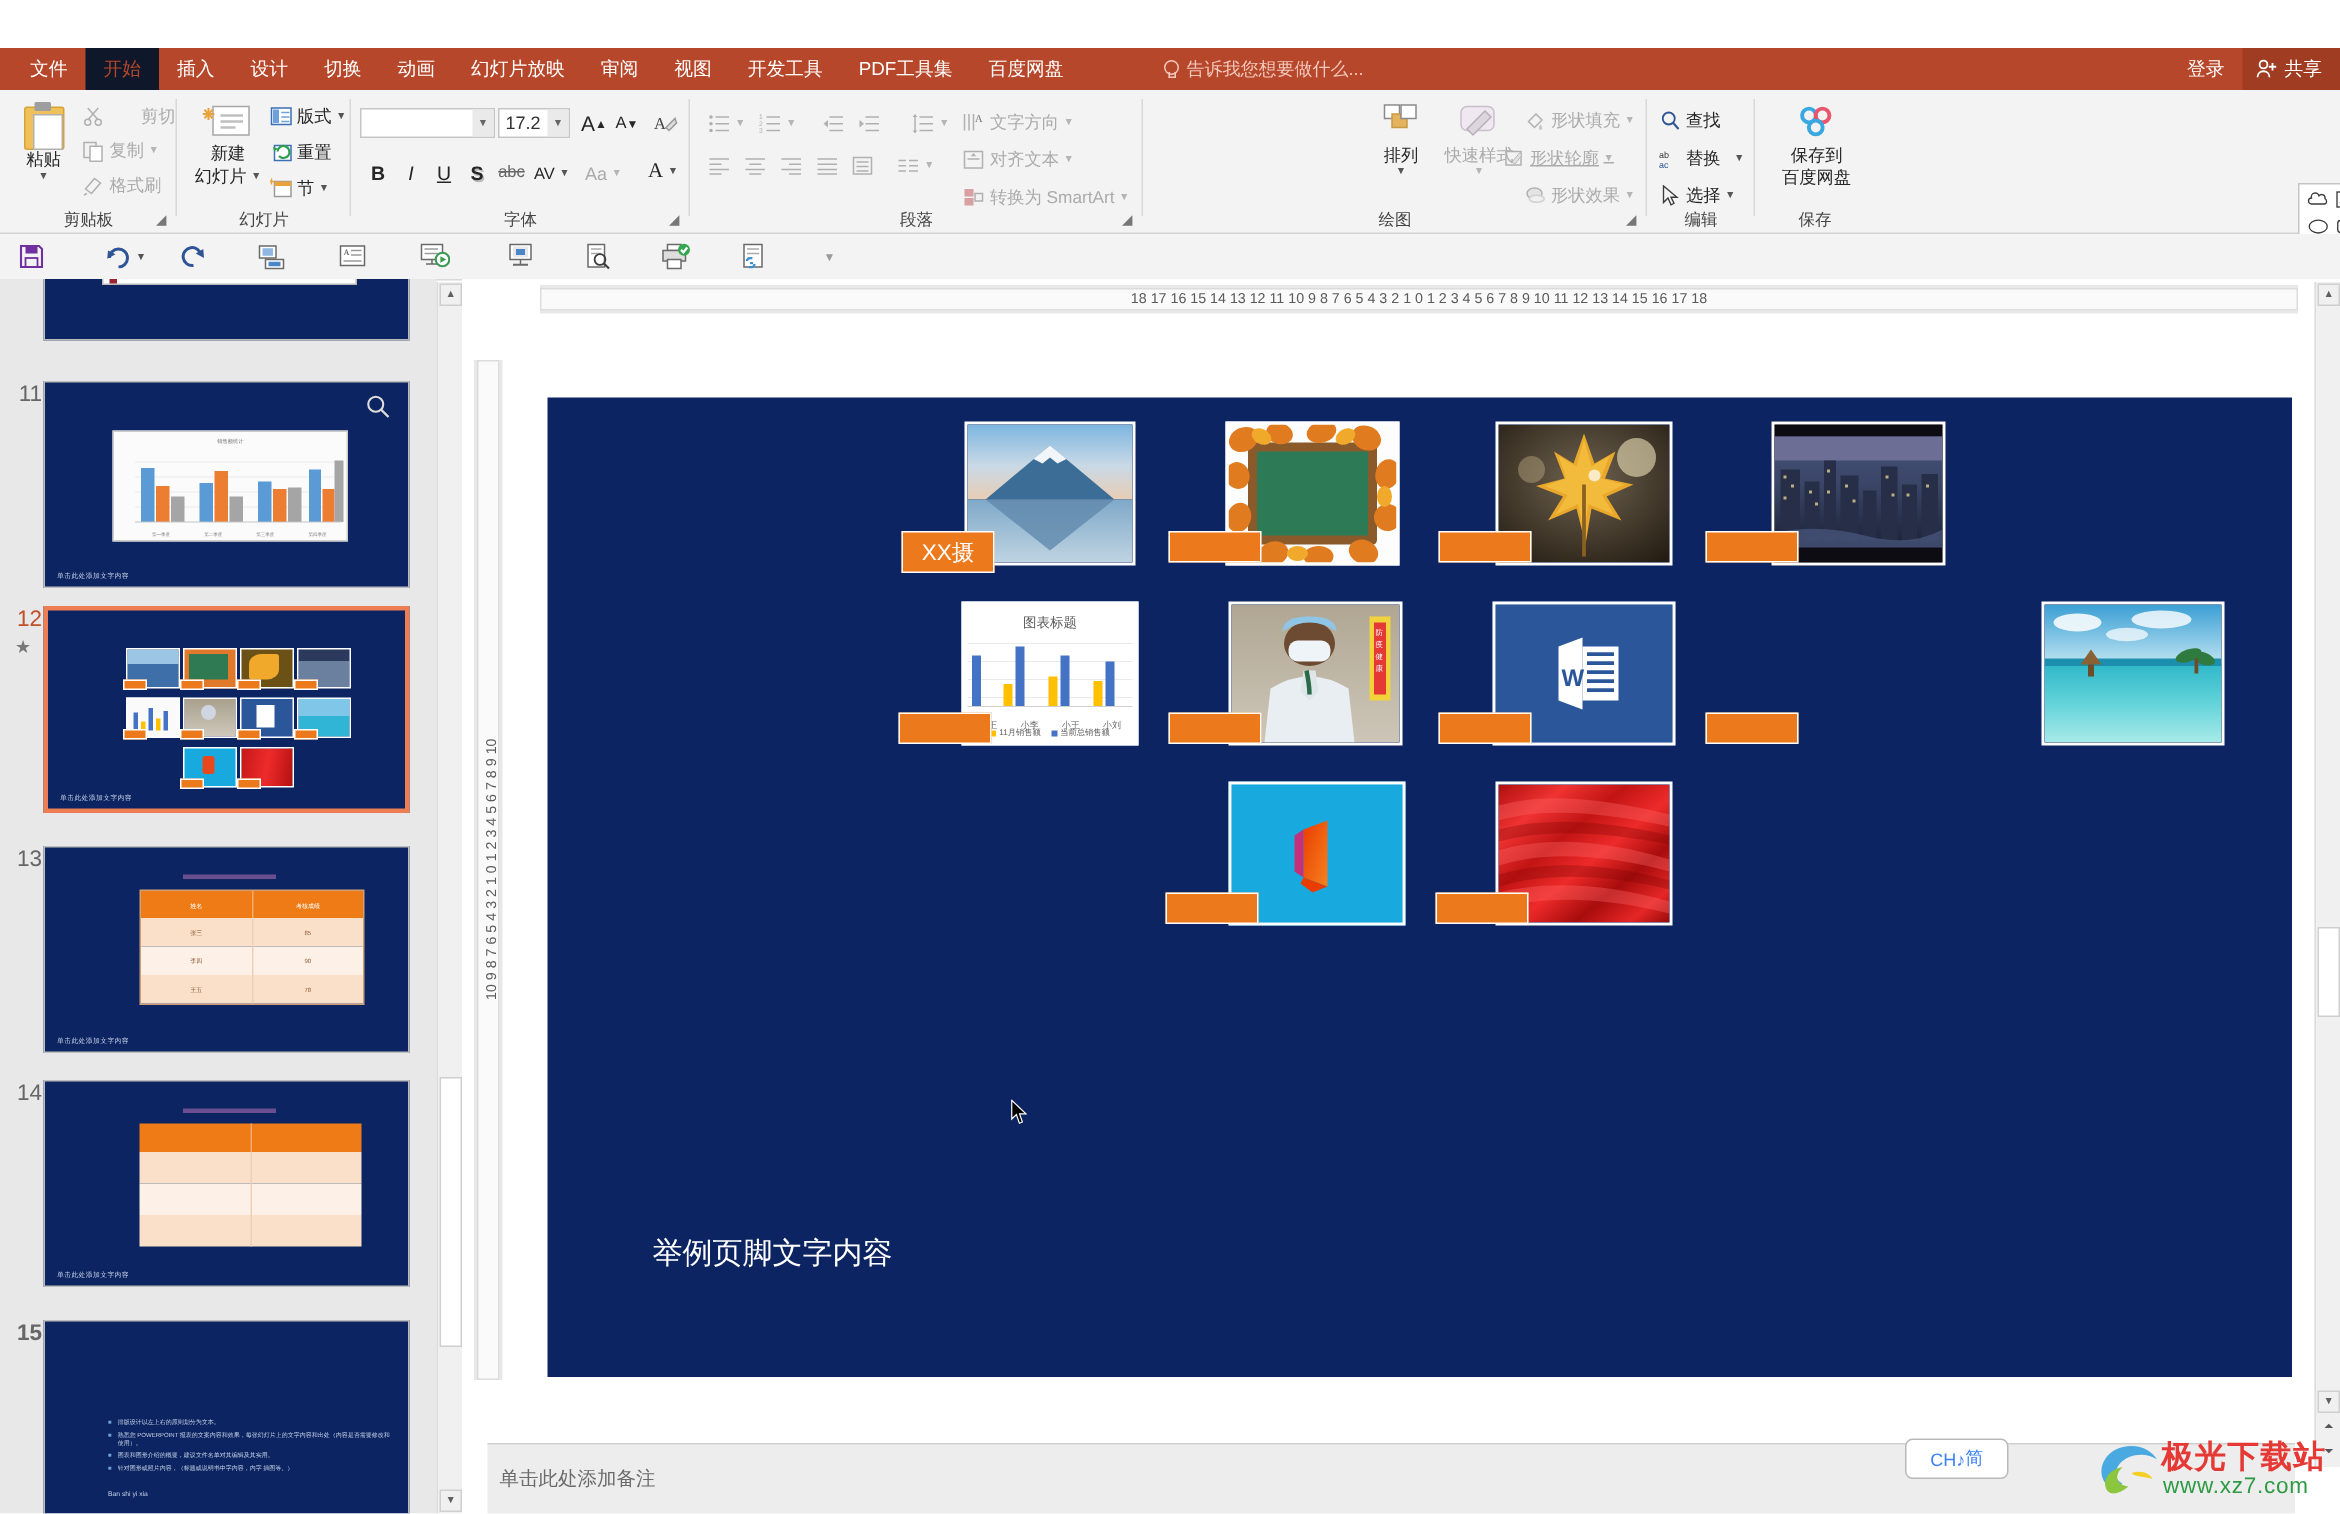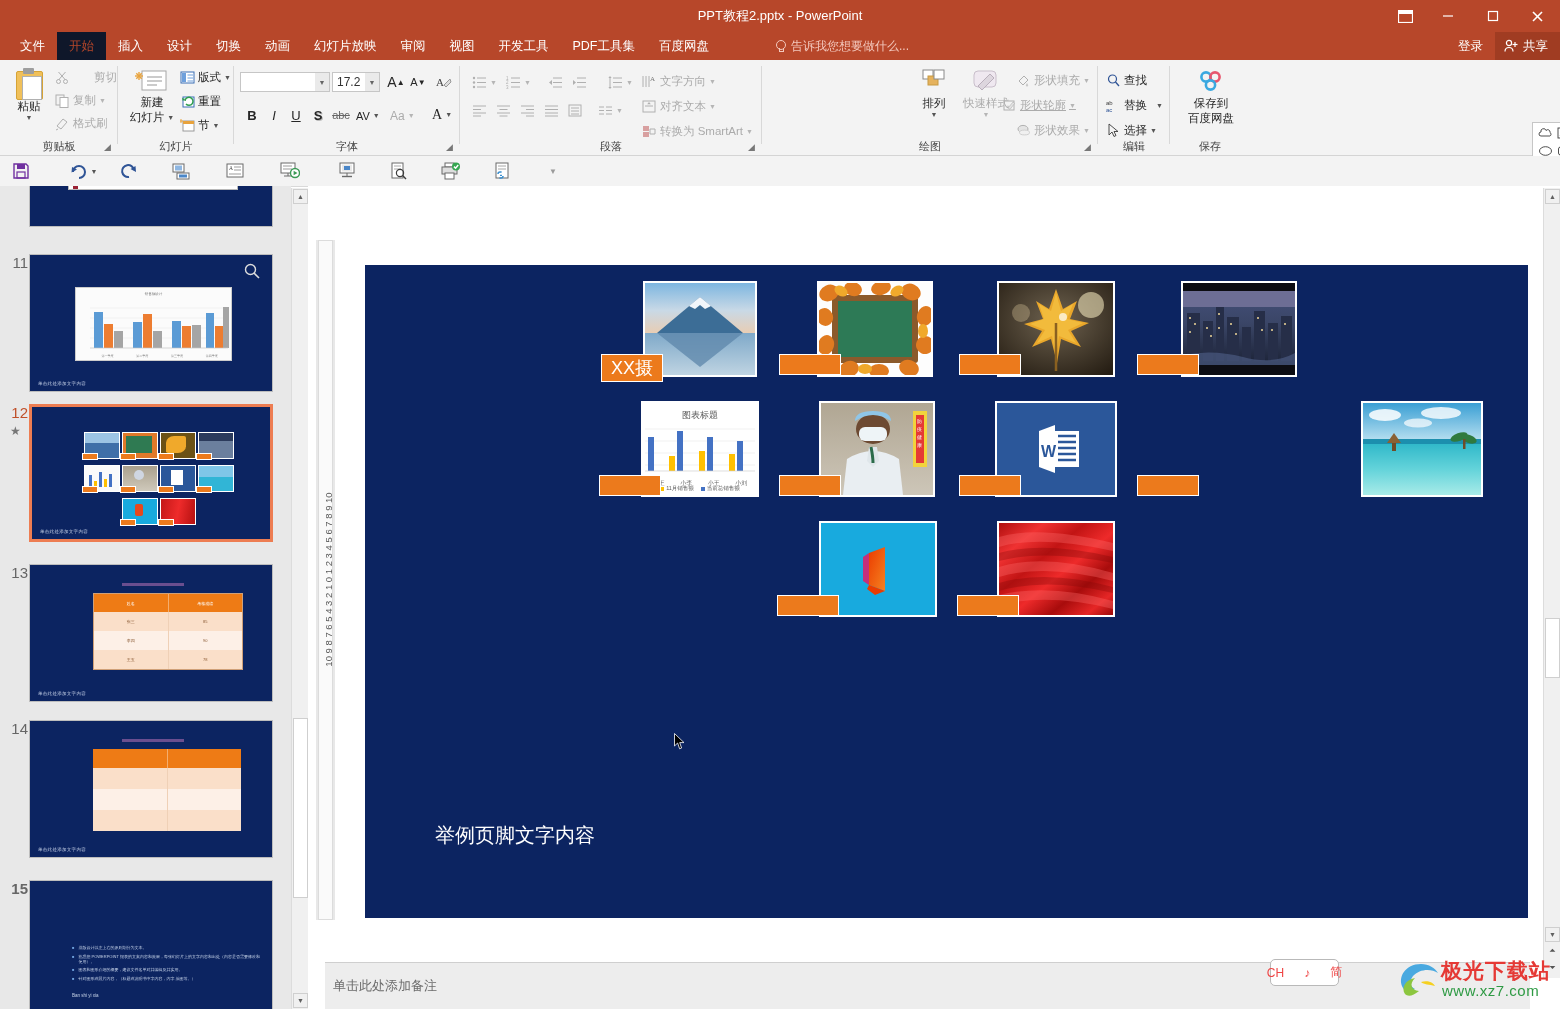--- a/index.html
+++ b/index.html
@@ -104,59 +104,32 @@
   .cap{position:absolute;background:#ec7a1c;border:1.5px solid #fff;box-sizing:border-box;
        display:flex;align-items:center;justify-content:center;color:#fff;font-size:14px;}
   .footer-text{position:absolute;left:70px;top:557px;color:#fff;font-size:20px;}
 
   
   .notes{position:absolute;left:325px;top:962px;width:1205px;height:47px;background:#ededed;border-top:1px solid #cfcfcf;}
   .notes-txt{position:absolute;left:8px;top:14px;font-size:13px;color:#6b6b6b;}
 
   
   .ime{position:absolute;left:1270px;top:959px;width:67px;height:25px;background:#fff;border:1px solid #b9b9b9;border-radius:5px;
-       display:flex;align-items:center;justify-content:center;gap:20px;font-size:12px;color:#ef4444;}
+       display:flex;align-items:center;justify-content:center;gap:0;font-size:12px;color:#3b82f6;}
   .wm{position:absolute;left:1395px;top:958px;width:160px;height:48px;}
   .wm .wm-t{position:absolute;left:46px;top:-1px;font-size:21px;font-weight:bold;color:#e53935;letter-spacing:1px;white-space:nowrap;}
   .wm .wm-u{position:absolute;left:47px;top:24px;font-size:15px;color:#2e9a44;letter-spacing:.5px;}
 
   .cursor{position:absolute;left:674px;top:733px;width:11px;height:17px;}
 </style>
 </head>
 <body>
 
 <div class="app">
 
-  <div class="titlebar">
-    <div class="title-text">PPT教程2.pptx - PowerPoint</div>
-    <div class="win-btns">
-      <div class="ribbon-opt">
-        <svg width="15" height="13" viewBox="0 0 15 13">
-            <rect x="0.5" y="0.5" width="14" height="12" fill="none" stroke="#fff" stroke-width="1.2"></rect>
-            <rect x="0.5" y="0.5" width="14" height="3.5" fill="#fff"></rect>
-          </svg>
-      </div>
-      <div class="win-btn">
-        <svg width="12" height="12" viewBox="0 0 12 12">
-            <line x1="1" y1="6" x2="11" y2="6" stroke="#fff" stroke-width="1.2"></line>
-          </svg>
-      </div>
-      <div class="win-btn">
-        <svg width="12" height="12" viewBox="0 0 12 12">
-            <rect x="1.5" y="1.5" width="9" height="9" fill="none" stroke="#fff" stroke-width="1.2"></rect>
-          </svg>
-      </div>
-      <div class="win-btn close">
-        <svg width="13" height="13" viewBox="0 0 13 13">
-            <line x1="2" y1="2" x2="11" y2="11" stroke="#fff" stroke-width="1.6"></line>
-            <line x1="11" y1="2" x2="2" y2="11" stroke="#fff" stroke-width="1.6"></line>
-          </svg>
-      </div>
-    </div>
-  </div>
 
   <div class="tabbar">
     <div class="tabs">
       <div class="tab">文件</div>
       <div class="tab active">开始</div>
       <div class="tab">插入</div>
       <div class="tab">设计</div>
       <div class="tab">切换</div>
       <div class="tab">动画</div>
       <div class="tab">幻灯片放映</div>
@@ -919,20 +892,23 @@
   </div>
 
   <div class="vsb" style="left:291px;top:188px;height:821px;">
     <div class="arrow" style="top:1px;">▲</div>
     <div class="thumbbar" style="top:530px;height:180px;"></div>
     <div class="arrow" style="bottom:1px;">▼</div>
   </div>
 
   <div class="editor"></div>
 
+  <div class="hruler">
+    <div class="track">18  17  16  15  14  13  12  11  10  9  8  7  6  5  4  3  2  1  0  1  2  3  4  5  6  7  8  9  10  11  12  13  14  15  16  17  18</div>
+  </div>
   <div class="vruler">
     <div class="track">
       <div class="vtxt">10  9  8  7  6  5  4  3  2  1  0  1  2  3  4  5  6  7  8  9  10</div>
     </div>
   </div>
 
   <div class="slide">
 
     <div class="pic" style="left:278px;top:16px;width:114px;height:96px;">
       <svg width="110" height="92" viewBox="0 0 110 92" preserveAspectRatio="none">
@@ -947,21 +923,21 @@
               <stop offset="1" stop-color="#bfd4e2"></stop>
             </linearGradient>
           </defs>
         <rect width="110" height="50" fill="url(#sky)"></rect>
         <rect y="50" width="110" height="42" fill="url(#wtr)"></rect>
         <path d="M12 50 L55 14 L98 50 Z" fill="#3c6d96"></path>
         <path d="M44 23 L55 14 L66 23 L60 26 L55 22 L50 26 Z" fill="#f2f6fa"></path>
         <path d="M12 50 L55 84 L98 50 Z" fill="#5c86a9" opacity="0.75"></path>
       </svg>
     </div>
-    <div class="cap" style="left:236px;top:89px;width:62px;height:28px;font-size:18px;">
+    <div class="cap" style="left:236px;top:89px;width:62px;height:28px;font-size:15px;">
       <span>XX摄</span>
     </div>
 
     <div class="pic" style="left:452px;top:16px;width:116px;height:96px;background:#fff;">
       <svg width="112" height="92" viewBox="0 0 112 92" preserveAspectRatio="none">
         <rect width="112" height="92" fill="#fdfdfd"></rect>
         <rect x="13" y="12" width="86" height="68" rx="3" fill="#8b5a2b"></rect>
         <rect x="19" y="18" width="74" height="56" fill="#2d7a56"></rect>
         <g fill="#e07b20">
           <ellipse cx="10" cy="10" rx="10" ry="8" transform="rotate(-25 10 10)"></ellipse>

